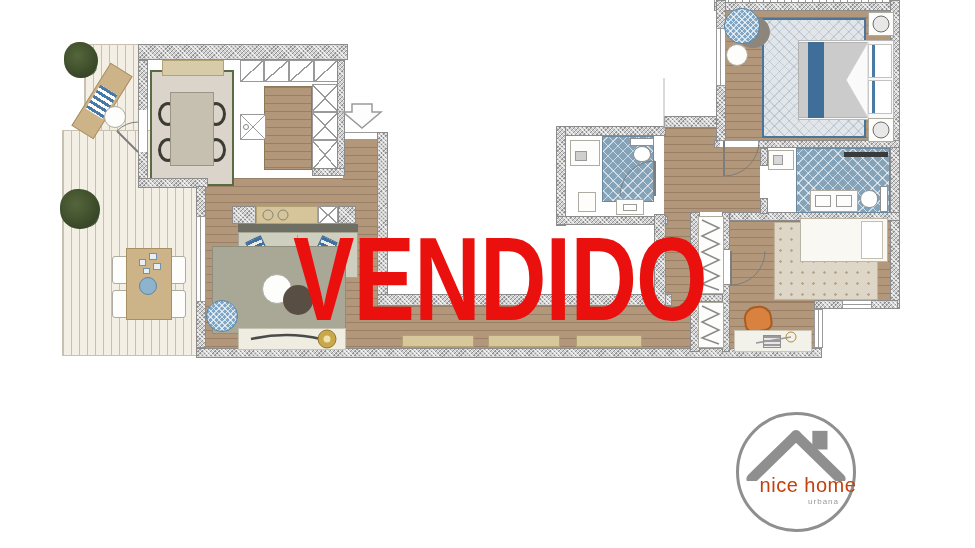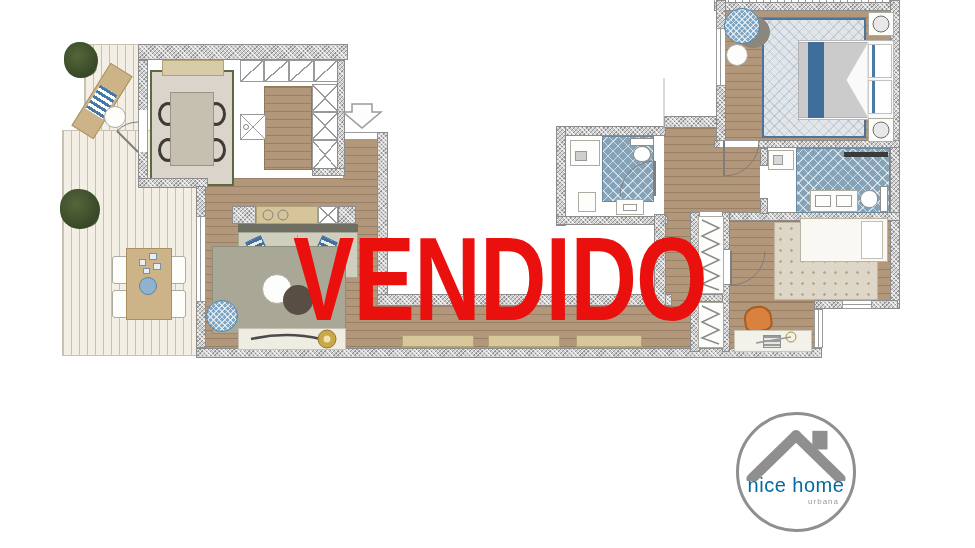--- a/index.html
+++ b/index.html
@@ -259,17 +259,17 @@
   </svg>
 
   <div class="stamp" style="color: rgb(234, 16, 14);">VENDIDO</div>
 
   <div class="logo" style="border-color: rgb(143, 143, 143);">
     <svg width="108" height="56" viewBox="0 0 80 48" style="position:absolute;left:3px;top:10px">
       <line x1="2" y1="46" x2="40" y2="9" stroke="#8f8f8f" stroke-width="9" stroke-linecap="round"></line>
       <line x1="40" y1="9" x2="78" y2="46" stroke="#8f8f8f" stroke-width="9" stroke-linecap="round"></line>
       <rect x="54" y="5" width="13" height="16" fill="#8f8f8f"></rect>
     </svg>
-    <div class="logo-title" style="color: #0369a1;">nice home</div>
+    <div class="logo-title" style="color: #c2410c; padding-left: 12px;">nice home</div>
     <div class="logo-sub" style="color: rgb(154, 154, 154);">urbana</div>
   </div>
 
 </div>
 
 </body></html>

